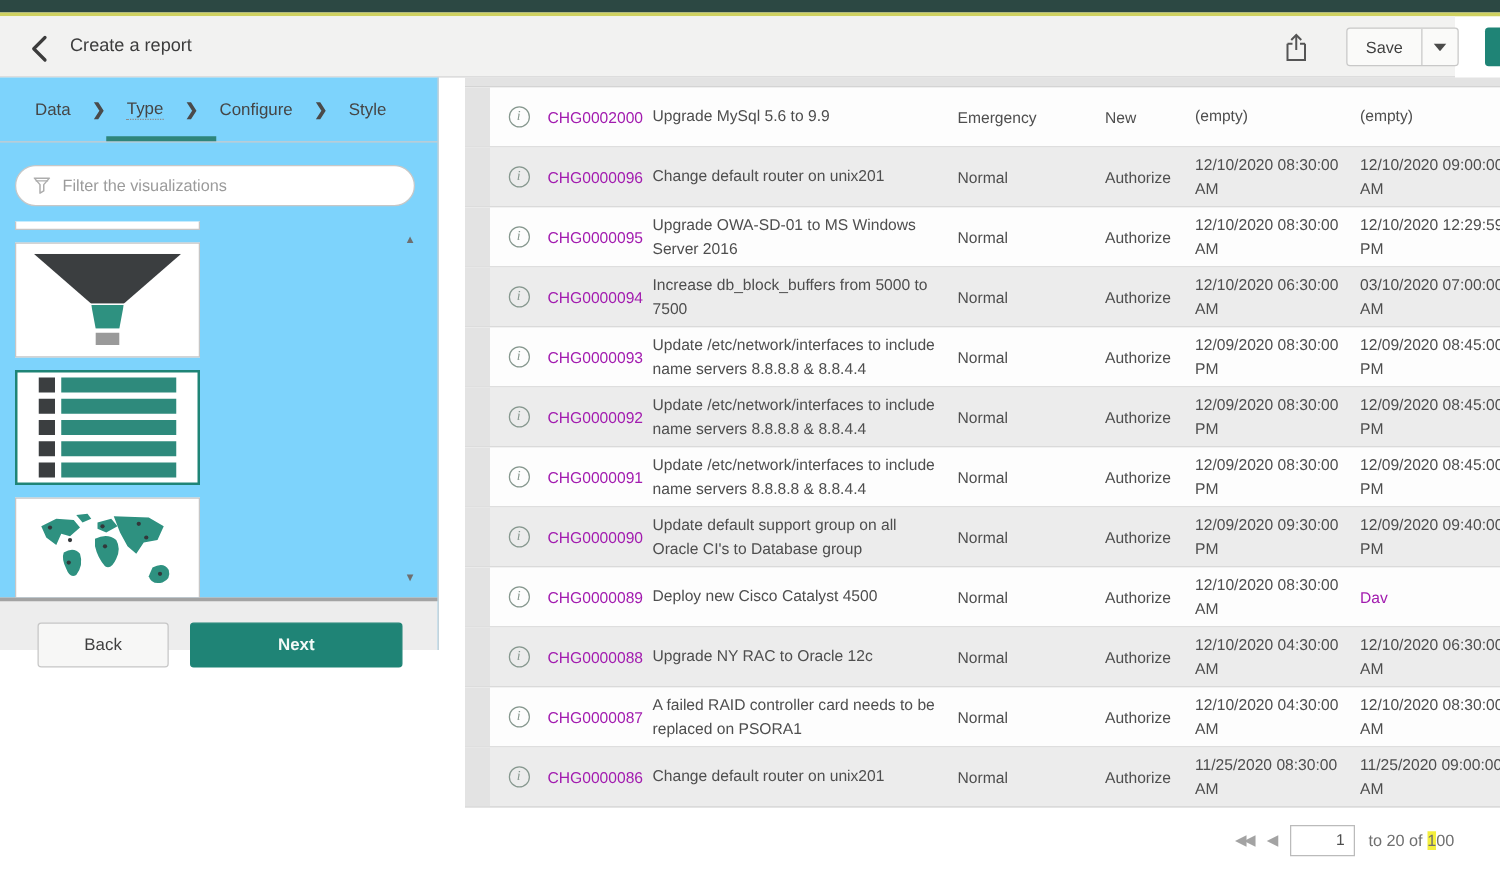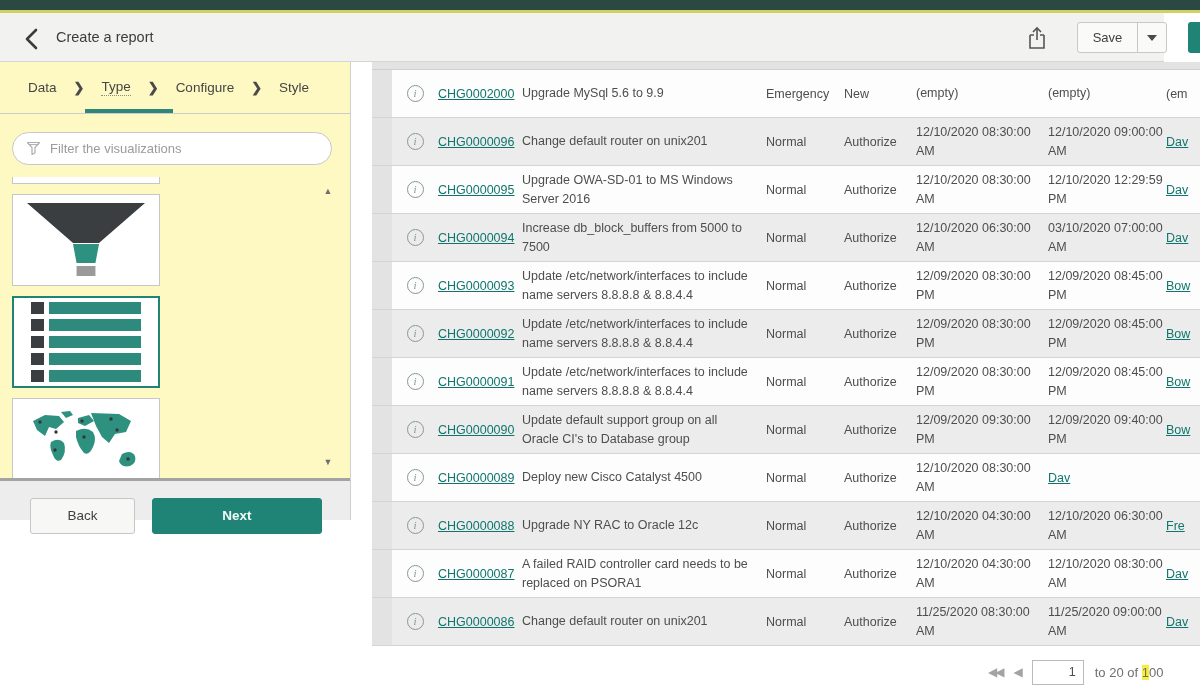--- a/index.html
+++ b/index.html
@@ -20,21 +20,21 @@
   .save-main { width:59px; text-align:center; line-height:29px; font-size:13px; color:#3f3f3f; cursor:pointer; }
   .save-caret { width:29px; border-left:1px solid #c8c8c8; display:flex; align-items:center;
                 justify-content:center; cursor:pointer; }
   .caret-down { width:0; height:0; border-left:5px solid transparent; border-right:5px solid transparent;
                 border-top:6px solid #4a4a4a; }
   .teal-partial-btn { position:absolute; left:1188px; top:9px; width:26px; height:31px;
                       background:#1f8476; border-radius:3px; cursor:pointer; }
 
   
   .left-panel { position:absolute; top:62px; left:0; width:351px; height:458px;
-                background:#fef9c3; border-right:1px solid #cfcfcf; }
+                background:#7dd3fc; border-right:1px solid #cfcfcf; }
   .tabs-row { position:relative; height:52px; border-bottom:1px solid #cccccc;
               display:flex; align-items:center; padding-left:28px; gap:17px;
               font-size:13.5px; color:#454545; }
   .tab { cursor:pointer; }
   .tab.active { border-bottom:1px dotted #8a8a8a; padding-bottom:1px; }
   .tab-chevron { color:#4a4a4a; font-size:13px; font-weight:bold; }
   .tab-indicator { position:absolute; left:85px; bottom:0; width:88px; height:4px; background:#2e857a; }
 
   .filter-pill { margin:18px 0 0 12px; width:320px; height:33px; border:1px solid #c7c7c7;
                  border-radius:17px; display:flex; align-items:center; padding-left:13px; gap:9px;
@@ -96,25 +96,25 @@
          font-size:12.5px; color:#4e4e4e; background:#fdfdfd; }
   .row.alt { background:#ececec; }
   .row .gutter { width:20px; height:100%; background:#e3e3e3; flex:none; }
   .c-icon  { width:46px; flex:none; display:flex; justify-content:center; }
   .info-icon { width:17px; height:17px; border:1.5px solid #87988f; border-radius:50%;
                color:#87988f; font-size:11px; font-style:italic; line-height:14px; text-align:center;
                font-family:"Liberation Serif", serif; cursor:pointer; }
   .c-num   { width:84px;  flex:none; }
   .c-desc  { width:244px; flex:none; padding-right:14px; line-height:1.45; }
   .c-pri   { width:78px;  flex:none; }
-  .c-state { width:72px;  flex:none; }
+  .c-state { width:72px;  flex:none;margin-left:40px; }
   .c-start { width:132px; flex:none; padding-right:8px; line-height:1.45; }
   .c-end   { width:118px; flex:none; padding-right:2px; line-height:1.45; }
   .c-asg   { flex:1; overflow:hidden; white-space:nowrap; }
-  .rec-link { color:#0f766e; text-decoration:underline; cursor:pointer; }
+  .rec-link { color:#a21caf; cursor:pointer; }
 
   
   .pagination { position:absolute; top:657px; left:988px; height:30px; display:flex;
                 align-items:center; gap:11px; font-size:13px; color:#6f6f6f; }
   .pg-icon { color:#a3a3a3; font-size:12px; letter-spacing:-2px; cursor:pointer; }
   .pg-input { width:52px; height:25px; border:1px solid #bbbbbb; background:#fff; text-align:right;
               padding-right:7px; font-size:12.5px; color:#4e4e4e;
               font-family:"Liberation Sans", sans-serif; }
   .pg-total-hl { background:linear-gradient(90deg,#f4ef3d 0%,#f4ef3d 34%,transparent 34%);margin-top:13px; }
 

